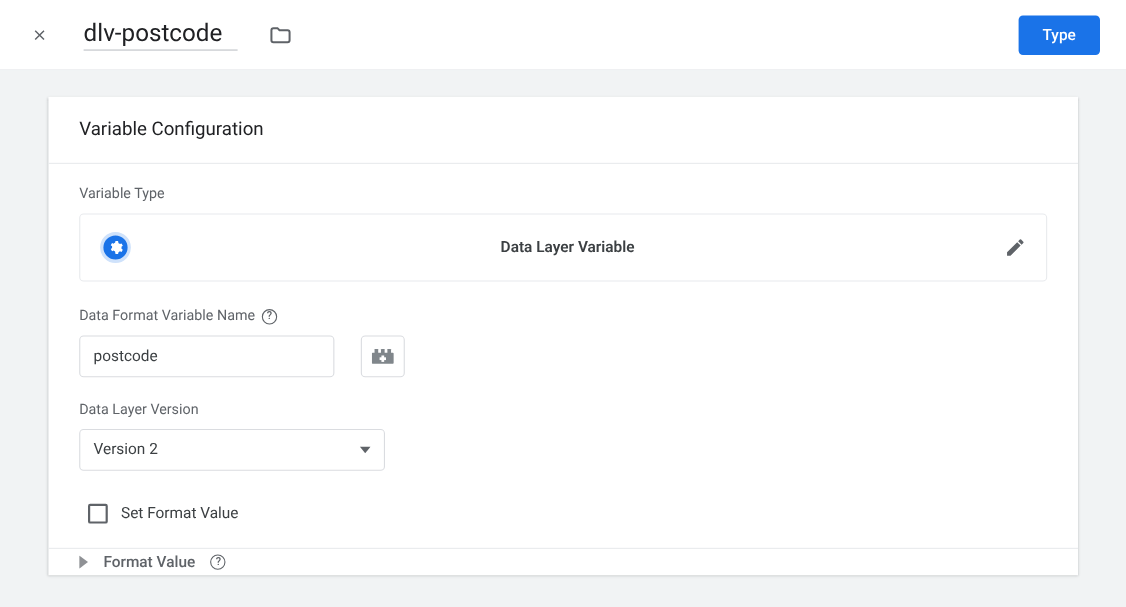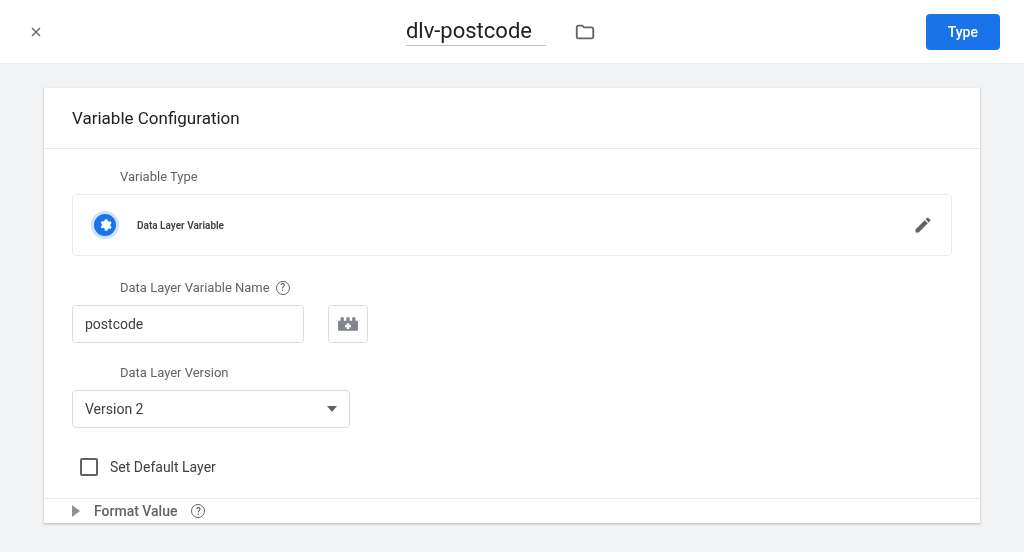--- a/index.html
+++ b/index.html
@@ -30,21 +30,20 @@
       justify-content: center;
       cursor: pointer;
       color: #5f6368;
       margin-right: 28px;
     }
     .title-wrap {
       display: flex;
       align-items: center;
       gap: 28px;
       flex: 1;
-      justify-content: center;
     }
     .title-input {
       font-size: 22px;
       color: #202124;
       border: none;
       border-bottom: 1px solid #bdc1c6;
       padding-bottom: 2px;
       outline: none;
       background: transparent;
       width: 140px;
@@ -86,21 +85,20 @@
     .card-body {
       padding: 20px 28px 0 28px;
     }
     .section-label {
       font-size: 13px;
       color: #5f6368;
       margin-bottom: 10px;
       display: flex;
       align-items: center;
       gap: 6px;
-      margin-left: 48px;
     }
     .help-icon {
       width: 14px;
       height: 14px;
       border: 1.5px solid #5f6368;
       border-radius: 50%;
       display: inline-flex;
       align-items: center;
       justify-content: center;
       font-size: 10px;
@@ -120,24 +118,25 @@
       width: 28px;
       height: 28px;
       background: #1a73e8;
       border-radius: 50%;
       display: flex;
       align-items: center;
       justify-content: center;
       border: 3px solid #cfe2fb;
     }
     .type-name {
-      font-size: 10px;
+      font-size: 14px;
       font-weight: 600;
       color: #3c4043;
       flex: 1;
+      text-align: center;
     }
     .edit-icon {
       color: #5f6368;
       cursor: pointer;
       display: flex;
     }
     .input-row {
       display: flex;
       gap: 24px;
       margin-bottom: 22px;
@@ -248,21 +247,21 @@
         </div>
         <div class="type-name">Data Layer Variable</div>
         <div class="edit-icon">
           <svg width="20" height="20" viewBox="0 0 24 24" fill="currentColor">
             <path d="M3 17.25V21h3.75L17.81 9.94l-3.75-3.75L3 17.25zM20.71 7.04a1 1 0 0 0 0-1.41l-2.34-2.34a1 1 0 0 0-1.41 0l-1.83 1.83 3.75 3.75 1.83-1.83z"></path>
           </svg>
         </div>
       </div>
 
       <div class="section-label">
-        <span>Data Layer Variable Name</span>
+        <span>Data Format Variable Name</span>
         <span class="help-icon">?</span>
       </div>
       <div class="input-row">
         <input class="text-input" value="postcode" style="">
         <div class="picker-btn">
           <svg width="20" height="14" viewBox="0 0 24 16" fill="currentColor">
             <rect x="0" y="4" width="24" height="12" rx="1"></rect>
             <rect x="3" y="0" width="4" height="5" rx="0.5"></rect>
             <rect x="10" y="0" width="4" height="5" rx="0.5"></rect>
             <rect x="17" y="0" width="4" height="5" rx="0.5"></rect>
@@ -277,21 +276,21 @@
         <span>Version 2</span>
         <span class="dropdown-arrow">
           <svg width="10" height="6" viewBox="0 0 10 6" fill="currentColor">
               <path d="M0 0l5 6 5-6z"></path>
             </svg>
         </span>
       </div>
 
       <div class="checkbox-row">
         <div class="checkbox"></div>
-        <div class="checkbox-label">Set Default Layer</div>
+        <div class="checkbox-label">Set Format Value</div>
       </div>
 
       <div class="format-row">
         <span class="chevron-right">
           <svg width="8" height="12" viewBox="0 0 8 12" fill="currentColor">
               <path d="M0 0l8 6-8 6z" opacity="0.7"></path>
             </svg>
         </span>
         <span class="format-label">Format Value</span>
         <span class="help-icon">?</span>

